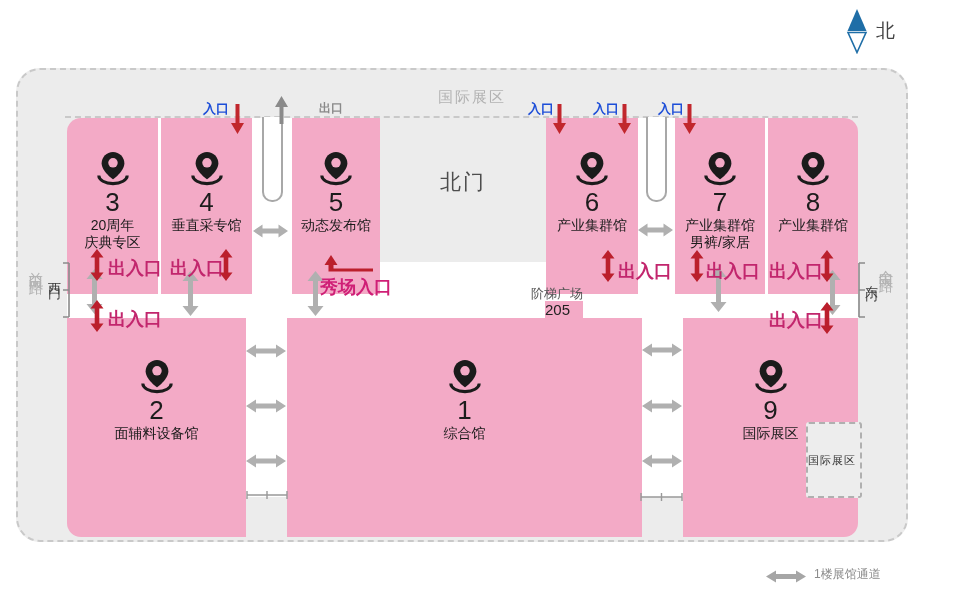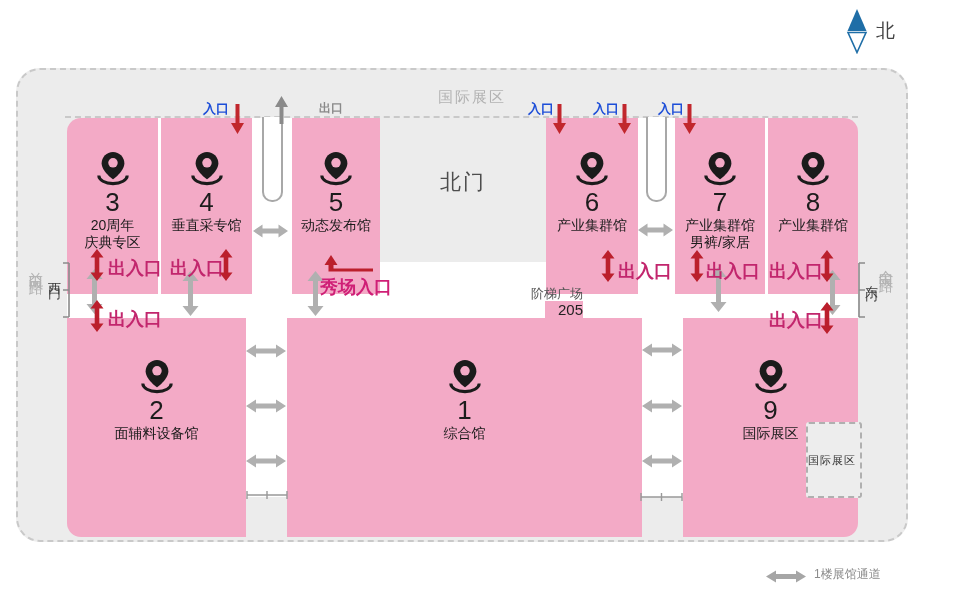--- a/index.html
+++ b/index.html
@@ -27,21 +27,21 @@
   
   #plaza{left:380px;top:168px;width:166px;display:flex;flex-direction:column;
     align-items:center;gap:26px;color:#4d4d4d;font-size:21px;letter-spacing:2px;}
   
   .lbl-red{color:#1d4ed8;font-weight:bold;font-size:13px;white-space:nowrap;}
   .lbl-mag{color:#c2266d;font-weight:bold;font-size:18px;white-space:nowrap;}
   .lbl-gray{color:#8a8a8a;font-weight:bold;font-size:12px;white-space:nowrap;margin-left:28px;}
   .gate{writing-mode:vertical-rl;color:#3a3a3a;font-size:13px;letter-spacing:2px;}
   .checkin-lbl{color:#565656;font-size:13px;white-space:nowrap;}
   .checkin-box{background:#f3aac6;color:#222;font-size:15px;line-height:18px;
-    text-align:right;}
+    text-align:left;}
   .intl{background:#ededed;border:2px dashed #b0b0b0;border-radius:3px;
     display:flex;align-items:center;justify-content:flex-start;
     color:#333;font-size:11px;letter-spacing:1px;}
   #legend-label{color:#8c8c8c;font-size:12px;white-space:nowrap;}
   #compass-label{color:#444;font-size:19px;}
   svg{display:block;}
 </style>
 </head>
 <body>
 

